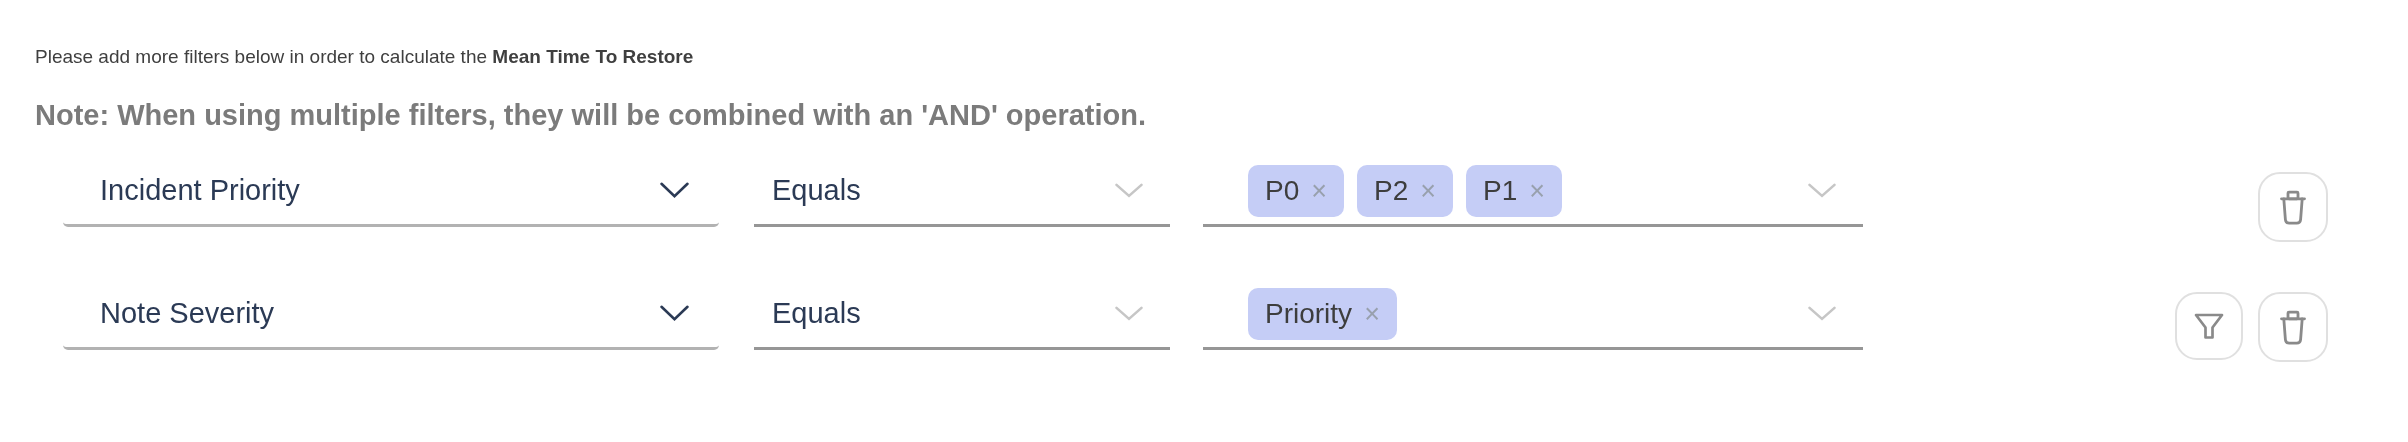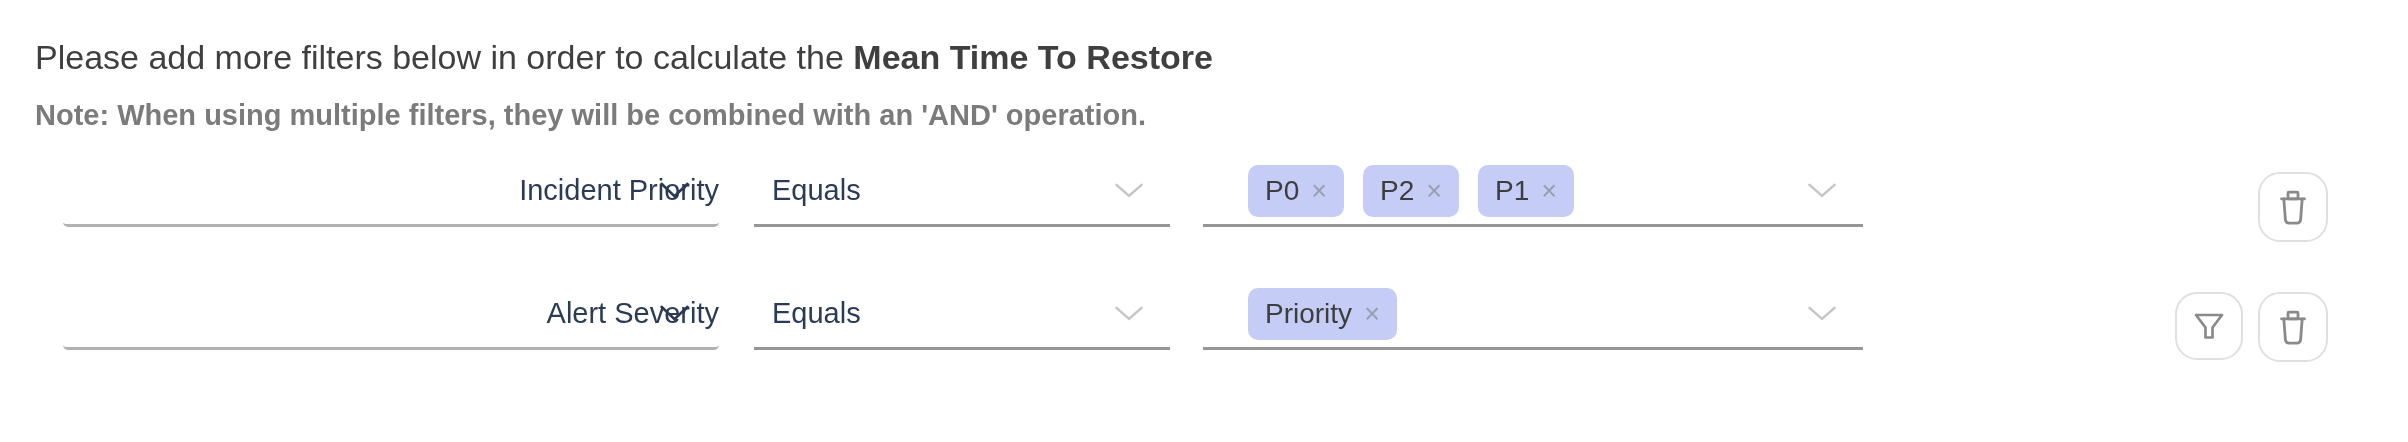--- a/index.html
+++ b/index.html
@@ -19,51 +19,51 @@
   html,body{margin:0;padding:0;}
   body{
     width:2408px;height:442px;
     background:#ffffff;
     font-family:"Liberation Sans","DejaVu Sans",sans-serif;
     position:relative;
     overflow:hidden;
   }
   .line1{
     position:absolute;left:35px;top:40px;
-    font-size:34px;line-height:34px;color:var(--body-text);
+    font-size:19px;line-height:34px;color:var(--body-text);
     white-space:nowrap;
   }
   .line1 .metric{font-weight:700;}
   .line2{
     position:absolute;left:35px;top:98px;
     font-size:29px;line-height:34px;color:var(--note-text);
     white-space:nowrap;
     font-weight:bold;
   }
   .field{
     position:absolute;height:70px;
     display:flex;align-items:center;
     border-bottom:3px solid var(--underline);
     cursor:pointer;
   }
   .field.rounded{border-bottom-color:var(--underline-light);border-radius:0 0 5px 5px;}
   .row1 .field{top:157px;}
   .row2 .field{top:280px;}
-  .f1{left:63px;width:656px;padding-left:37px;justify-content:flex-end;}
+  .f1{left:63px;width:656px;padding-left:37px;}
   .f2{left:754px;width:416px;padding-left:18px;}
   .f3{left:1203px;width:660px;padding-left:13px;}
   .field-label{
     font-size:29px;color:var(--label-text);white-space:nowrap;
   }
   .chev{
     position:absolute;top:50%;transform:translateY(-54%);
   }
   .chev-dark{right:29px;}
   .chev-light{right:26px;}
-  .tags{display:flex;align-items:center;gap:19px;padding-left:32px;}
+  .tags{display:flex;align-items:center;gap:13px;padding-left:32px;}
   .tag{
     display:inline-flex;align-items:center;gap:12px;
     height:52px;padding:0 17px;
     background:var(--tag-background);
     border-radius:10px;
   }
   .tag-label{font-size:28px;color:var(--tag-text);white-space:nowrap;}
   .tag-x{
     font-size:27px;color:var(--tag-remove);cursor:pointer;line-height:1;
     padding-top:1px;
@@ -134,21 +134,21 @@
           <path d="M4.5 9.8 H27.5"></path>
           <path d="M6.8 9.8 L8.4 30.6 C8.6 32.6 10.2 34.1 12.2 34.1 H19.8 C21.8 34.1 23.4 32.6 23.6 30.6 L25.2 9.8"></path>
         </g>
       </svg>
     </span>
   </button>
 </div>
 
 <div class="row2">
   <div class="field f1 rounded">
-    <span class="field-label">Alert Severity</span>
+    <span class="field-label">Note Severity</span>
     <span class="chev chev-dark">
       <svg width="31" height="18" viewBox="0 0 31 18">
           <polyline points="2.5,2.5 15.5,15 28.5,2.5" fill="none" stroke="#2b3a55" stroke-width="2.6" stroke-linecap="round"></polyline>
         </svg>
     </span>
   </div>
   <div class="field f2">
     <span class="field-label">Equals</span>
     <span class="chev chev-light">
       <svg width="30" height="16" viewBox="0 0 30 16">

